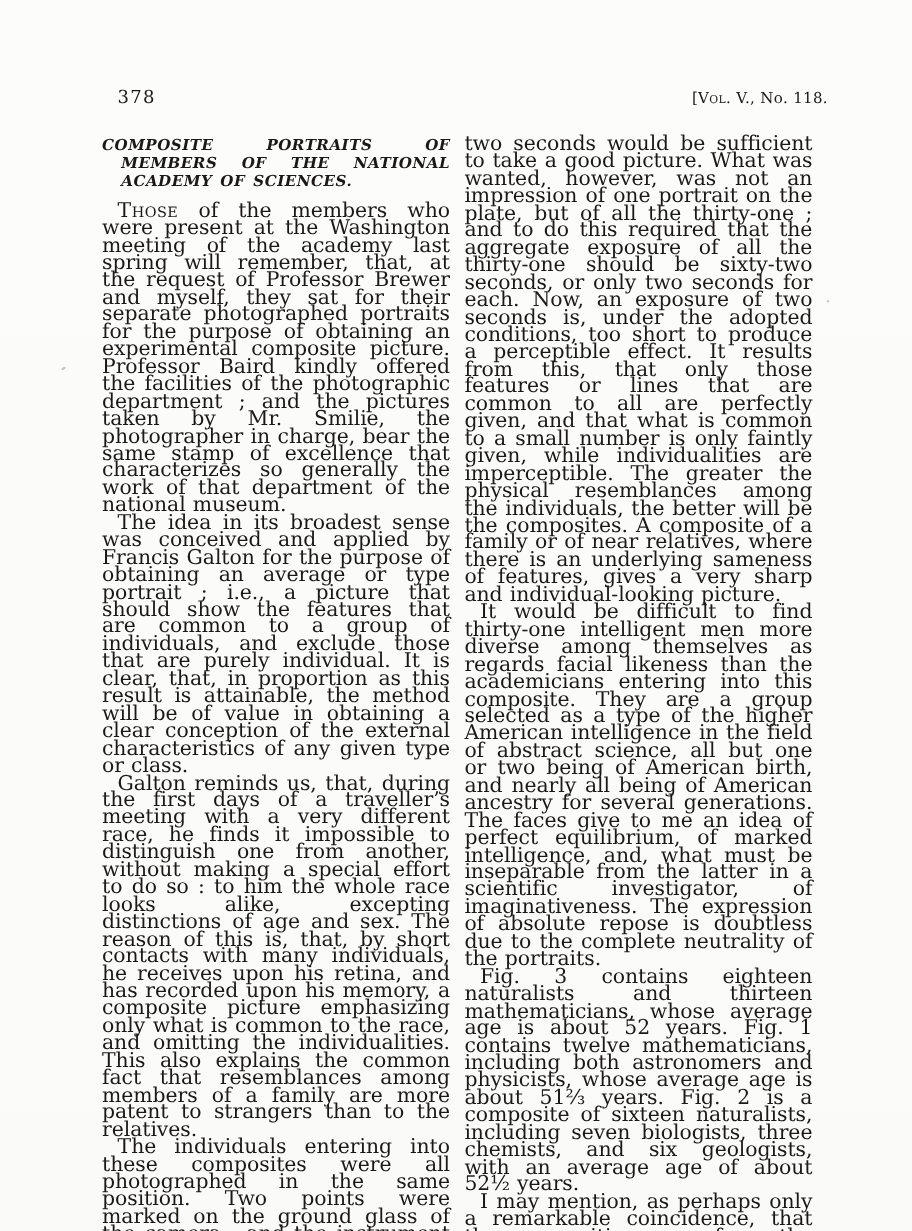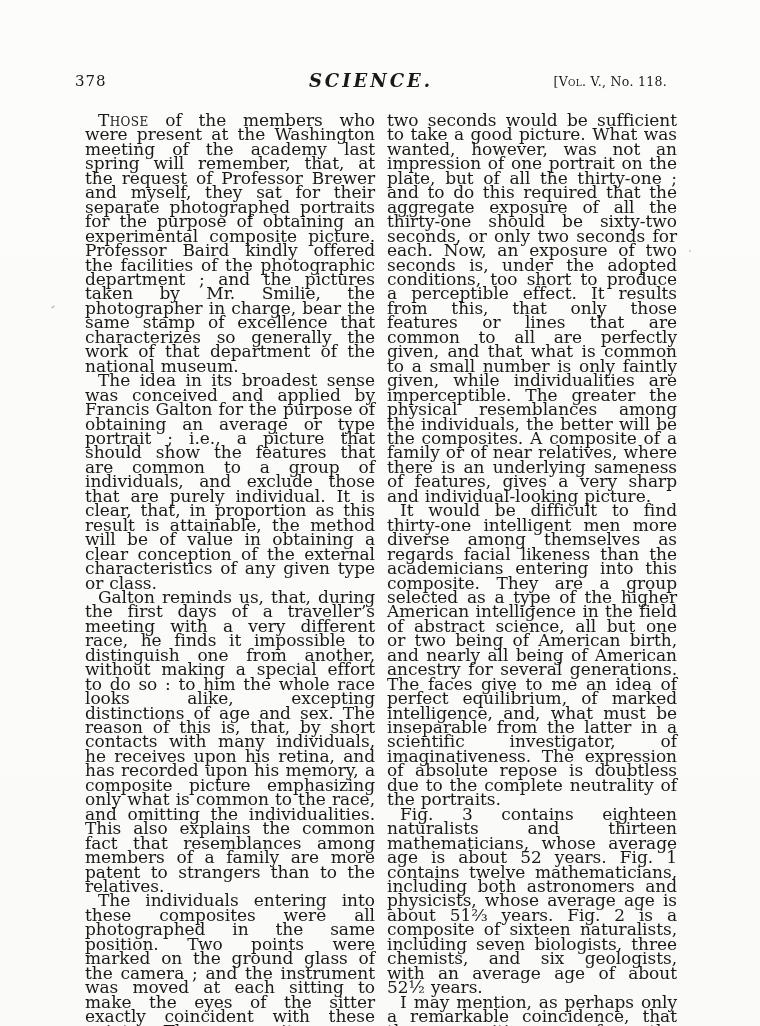--- a/index.html
+++ b/index.html
@@ -11,21 +11,21 @@
     overflow: hidden;
   }
   .page {
     position: relative;
     width: 760px; height: 1026px;
     background: linear-gradient(180deg, #fcfcfb 0%, #fafaf8 100%);
   }
   
   .running-head {
     position: absolute;
-    top: 70px; left: 75px; width: 592px; height: 24px;
+    top: 70px; left: 98px; width: 592px; height: 24px;
   }
   .page-number {
     position: absolute; left: 0; top: 2px;
     font-size: 15px; letter-spacing: 1px;
   }
   .journal-title {
     position: absolute; left: 0; right: 0; top: 0;
     text-align: center;
     font-size: 18px; font-style: italic; font-weight: bold;
     letter-spacing: 3px;
@@ -68,27 +68,27 @@
   .speck-1 { left: 51px; top: 306px; width: 4px; height: 2px; opacity: .55; transform: rotate(-30deg); }
   .speck-2 { left: 689px; top: 250px; width: 2px; height: 2px; opacity: .5; }
 </style>
 </head>
 <body>
 
 <div class="page">
 
   <div class="running-head">
     <span class="page-number">378</span>
-    <span class="journal-title">SCIENCE.</span>
     <span class="issue-ref"><span class="sc">[Vol.</span><span> V., No. 118.</span></span>
   </div>
 
   <div class="columns">
 
     <div class="col">
+      <p class="article-title">COMPOSITE PORTRAITS OF MEMBERS OF THE NATIONAL ACADEMY OF SCIENCES.</p>
       <p class="para"><span class="lead-sc">Those</span><span> of the members who were present at the Washington meeting of the academy last spring will remember, that, at the request of Professor Brewer and myself, they sat for their separate photographed portraits for the purpose of obtaining an experimental composite picture. Professor Baird kindly offered the facilities of the photographic department ; and the pictures taken by Mr. Smilie, the photographer in charge, bear the same stamp of excellence that characterizes so generally the work of that department of the national museum.</span></p>
       <p class="para">The idea in its broadest sense was conceived and applied by Francis Galton for the purpose of obtaining an average or type portrait ; i.e., a picture that should show the features that are common to a group of individuals, and exclude those that are purely individual. It is clear, that, in proportion as this result is attainable, the method will be of value in obtaining a clear conception of the external characteristics of any given type or class.</p>
       <p class="para">Galton reminds us, that, during the first days of a traveller’s meeting with a very different race, he finds it impossible to distinguish one from another, without making a special effort to do so : to him the whole race looks alike, excepting distinctions of age and sex. The reason of this is, that, by short contacts with many individuals, he receives upon his retina, and has recorded upon his memory, a composite picture emphasizing only what is common to the race, and omitting the individualities. This also explains the common fact that resemblances among members of a family are more patent to strangers than to the relatives.</p>
       <p class="para">The individuals entering into these composites were all photographed in the same position. Two points were marked on the ground glass of the camera ; and the instrument was moved at each sitting to make the eyes of the sitter exactly coincident with these points. The composites were made by my assistant, Mr. B. T. Putnam, who introduced the negatives successively into an apparatus carefully constructed by himself, and essentially like that designed by Mr. Galton, where they were photographed by transmitted light. The arrangements of the conditions of light, etc., were such that an aggregate exposure of sixty-</p>
     </div>
 
     <div class="col">
       <p class="para" style="text-indent:0;">two seconds would be sufficient to take a good picture. What was wanted, however, was not an impression of one portrait on the plate, but of all the thirty-one ; and to do this required that the aggregate exposure of all the thirty-one should be sixty-two seconds, or only two seconds for each. Now, an exposure of two seconds is, under the adopted conditions, too short to produce a perceptible effect. It results from this, that only those features or lines that are common to all are perfectly given, and that what is common to a small number is only faintly given, while individualities are imperceptible. The greater the physical resemblances among the individuals, the better will be the composites. A composite of a family or of near relatives, where there is an underlying sameness of features, gives a very sharp and individual-looking picture.</p>
       <p class="para">It would be difficult to find thirty-one intelligent men more diverse among themselves as regards facial likeness than the academicians entering into this composite. They are a group selected as a type of the higher American intelligence in the field of abstract science, all but one or two being of American birth, and nearly all being of American ancestry for several generations. The faces give to me an idea of perfect equilibrium, of marked intelligence, and, what must be inseparable from the latter in a scientific investigator, of imaginativeness. The expression of absolute repose is doubtless due to the complete neutrality of the portraits.</p>
       <p class="para">Fig. 3 contains eighteen naturalists and thirteen mathematicians, whose average age is about 52 years. Fig. 1 contains twelve mathematicians, including both astronomers and physicists, whose average age is about 51⅔ years. Fig. 2 is a composite of sixteen naturalists, including seven biologists, three chemists, and six geologists, with an average age of about 52½ years.</p>

